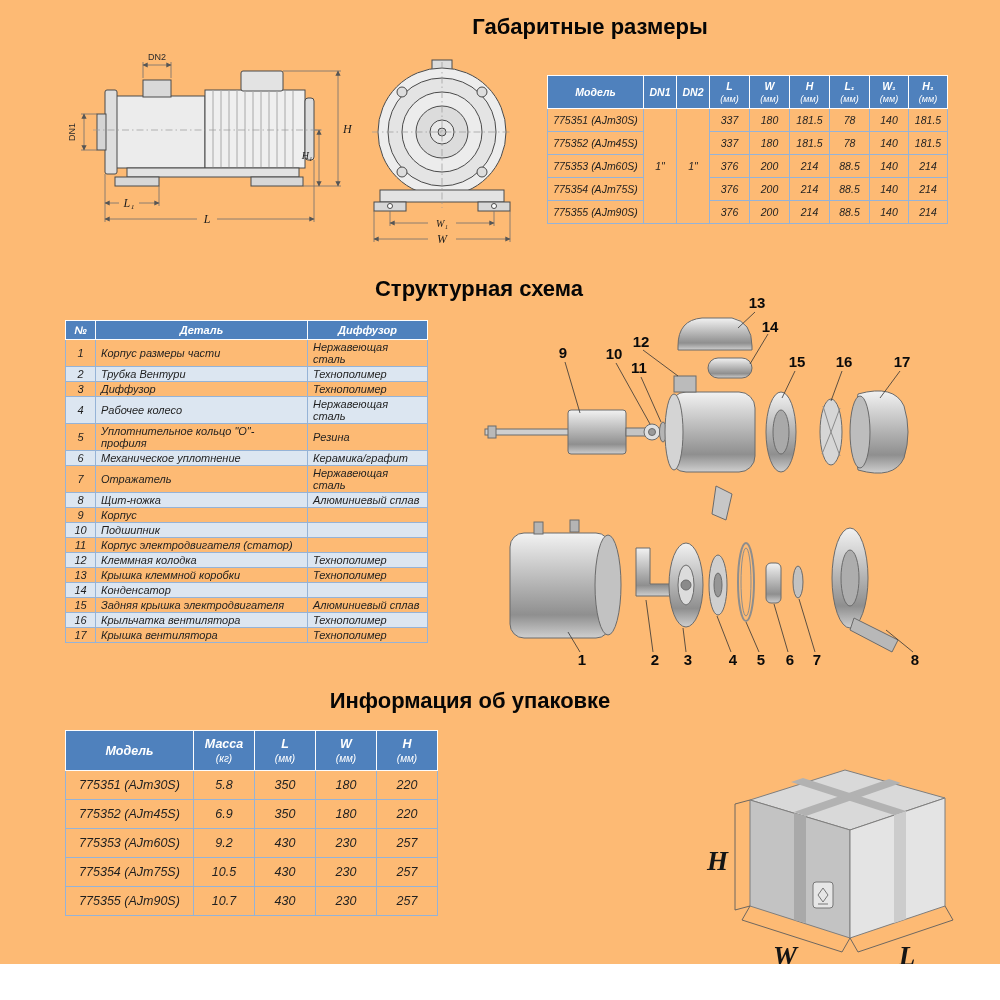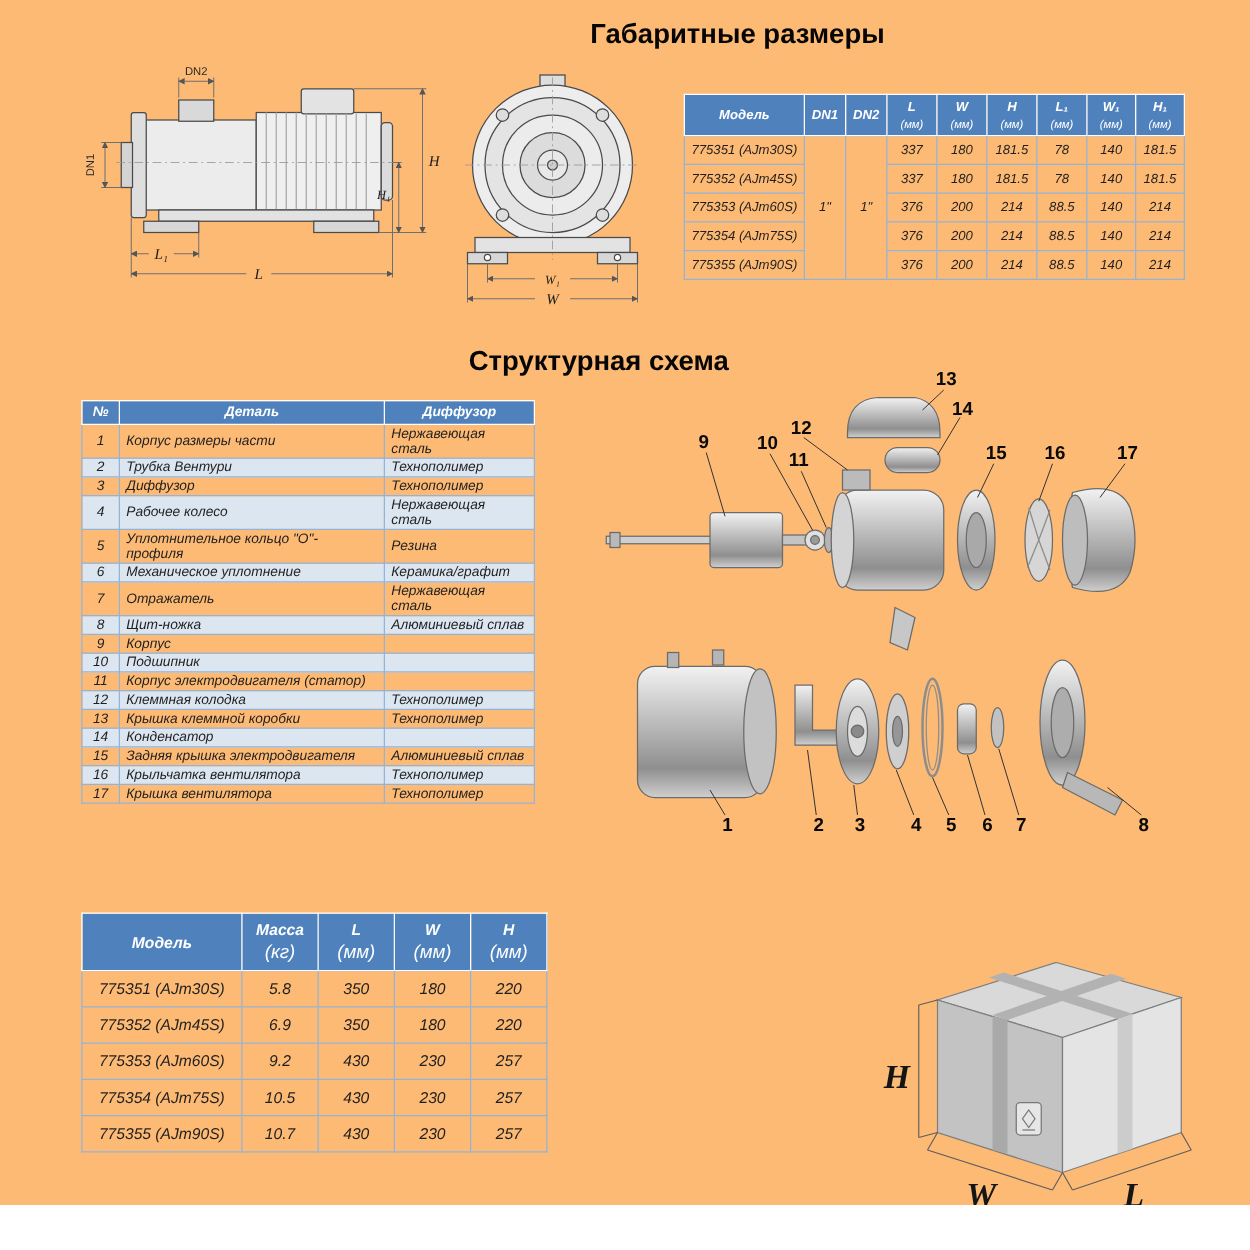--- a/index.html
+++ b/index.html
@@ -38,21 +38,21 @@
   .parts-table td { border:1px solid #95b3d7; padding:1px 5px; color:#1f1f1f; height:15px; }
   .parts-table tbody tr:nth-child(even) { background:#dce6f1; }
   .parts-table td.num { text-align:center; }
 
   
   .pack-table { position:absolute; left:65px; top:730px; width:372px; font-size:12.5px; }
   .pack-table th {
     background:#4f81bd; color:#fff; border:1px solid #fdfdfd;
     font-weight:700; padding:6px 3px; vertical-align:middle;
   }
-  .pack-table th .unit { font-size:15px; font-weight:400; margin-top:2px; }
+  .pack-table th .unit { font-size:10px; font-weight:400; margin-top:2px; }
   .pack-table td {
     border:1px solid #95b3d7; text-align:center; height:29px;
     color:#1f1f1f; vertical-align:middle;
   }
 
   svg { position:absolute; overflow:visible; }
   #side-view  { left:55px;  top:34px;  width:300px; height:210px; }
   #front-view { left:362px; top:50px;  width:165px; height:195px; }
   #exploded   { left:450px; top:288px; width:510px; height:400px; }
   #box-draw   { left:695px; top:758px; width:280px; height:215px; }
@@ -429,20 +429,21 @@
     <text class="part-num" x="132" y="377" text-anchor="middle">1</text>
     <text class="part-num" x="205" y="377" text-anchor="middle">2</text>
     <text class="part-num" x="238" y="377" text-anchor="middle">3</text>
     <text class="part-num" x="283" y="377" text-anchor="middle">4</text>
     <text class="part-num" x="311" y="377" text-anchor="middle">5</text>
     <text class="part-num" x="340" y="377" text-anchor="middle">6</text>
     <text class="part-num" x="367" y="377" text-anchor="middle">7</text>
     <text class="part-num" x="465" y="377" text-anchor="middle">8</text>
   </svg>
 
+  <div class="section-title" id="title-pack">Информация об упаковке</div>
 
   <table class="pack-table">
     <colgroup>
         <col style="width:128px">
         <col style="width:61px">
         <col style="width:61px">
         <col style="width:61px">
         <col style="width:61px">
       </colgroup>
     <thead>

